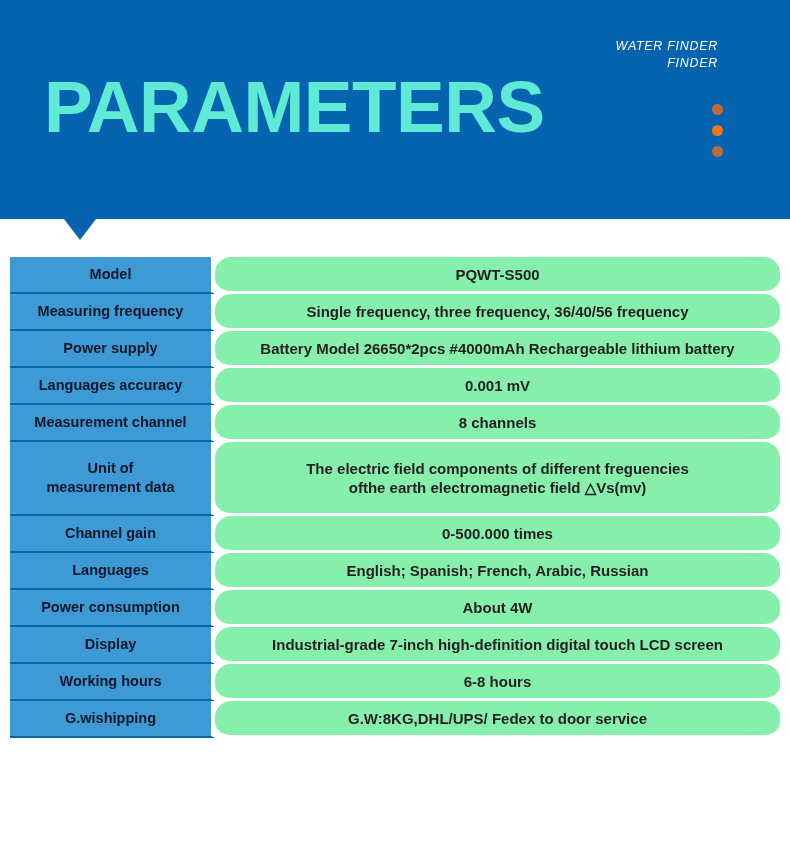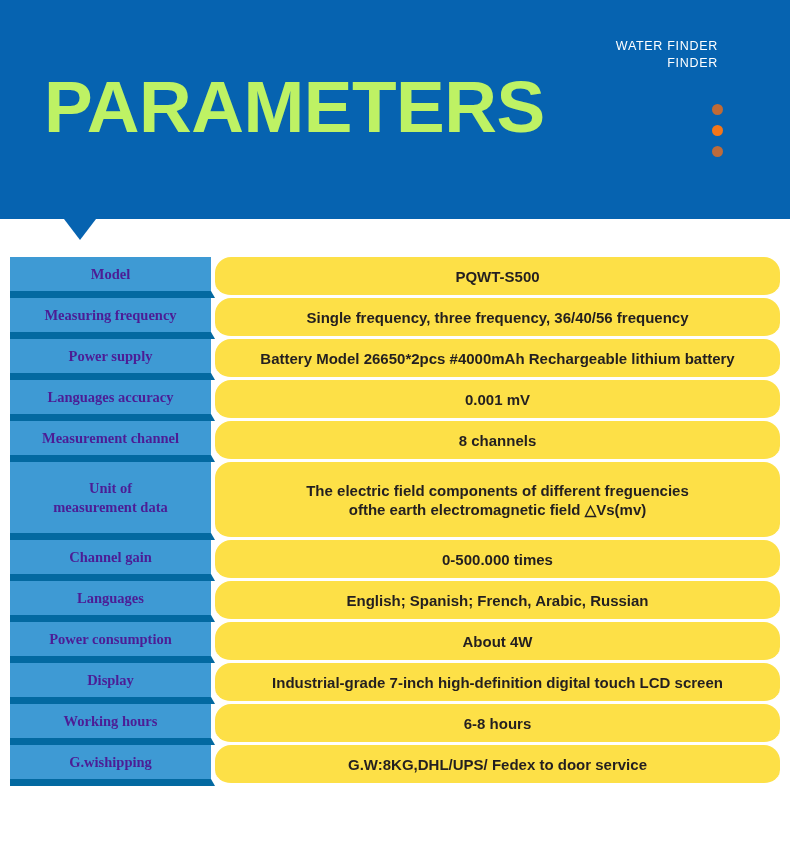--- a/index.html
+++ b/index.html
@@ -20,39 +20,40 @@
     position: relative;
     width: 790px;
     height: 219px;
     background: #0663b0;
     box-sizing: border-box;
   }
   .header-title {
     position: absolute;
     left: 44px;
     top: 70px;
-    color: #bef264;
+    color: #5eead4;
     font-size: 73px;
     line-height: 73px;
     font-weight: bold;
     letter-spacing: -0.5px;
     font-family: "Liberation Sans", sans-serif;
     white-space: nowrap;
     text-align: right;
   }
   .series-block {
     position: absolute;
     right: 72px;
     top: 38px;
     text-align: right;
     color: #ffffff;
     font-size: 12.5px;
     line-height: 17px;
     letter-spacing: 0.7px;
     font-family: "Liberation Sans", sans-serif;
+    font-style: italic;
   }
   .series-line { display: block; white-space: nowrap; }
 
   .dots {
     position: absolute;
     left: 712px;
     top: 104px;
     width: 14px;
   }
   .dot {
@@ -83,33 +84,33 @@
     left: 10px;
     top: 257px;
     width: 770px;
     border-collapse: separate;
     border-spacing: 0;
   }
   .spec-row { }
   .cell-label {
     width: 193px;
     background: #3e9ad4;
-    color: #4c1d95;
+    color: #0f172a;
     font-size: 14.5px;
     font-weight: bold;
     text-align: center;
     vertical-align: middle;
     padding: 0 4px;
-    border-bottom: 7px solid #0369a1;
+    border-bottom: 2px solid #0369a1;
     border-right: 4px solid #ffffff;
     line-height: 19px;
-    font-family: Liberation Serif, serif;
+    font-family: Liberation Sans, sans-serif;
   }
   .cell-value {
-    background: #fde047;
+    background: #86efac;
     color: #231f20;
     font-size: 15px;
     font-weight: bold;
     text-align: center;
     vertical-align: middle;
     padding: 0 6px;
     border-bottom: 3px solid #ffffff;
     line-height: 19px;
     font-family: "Liberation Sans", sans-serif;
     border-radius: 16px;

